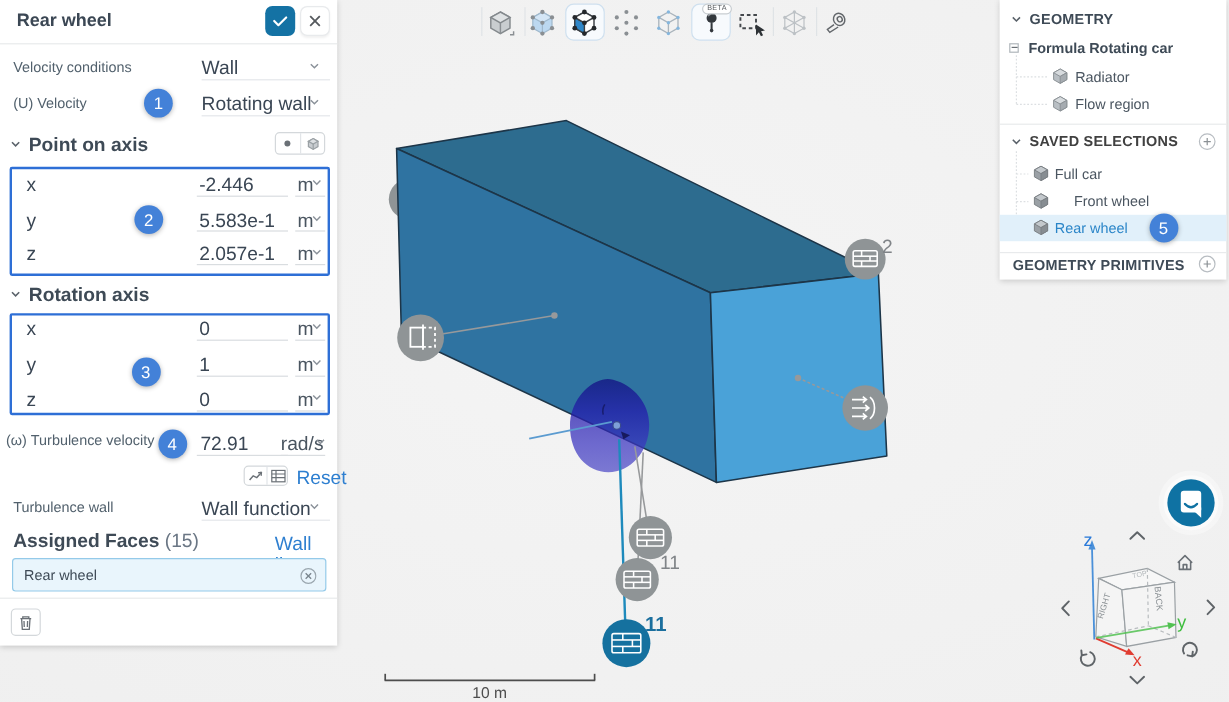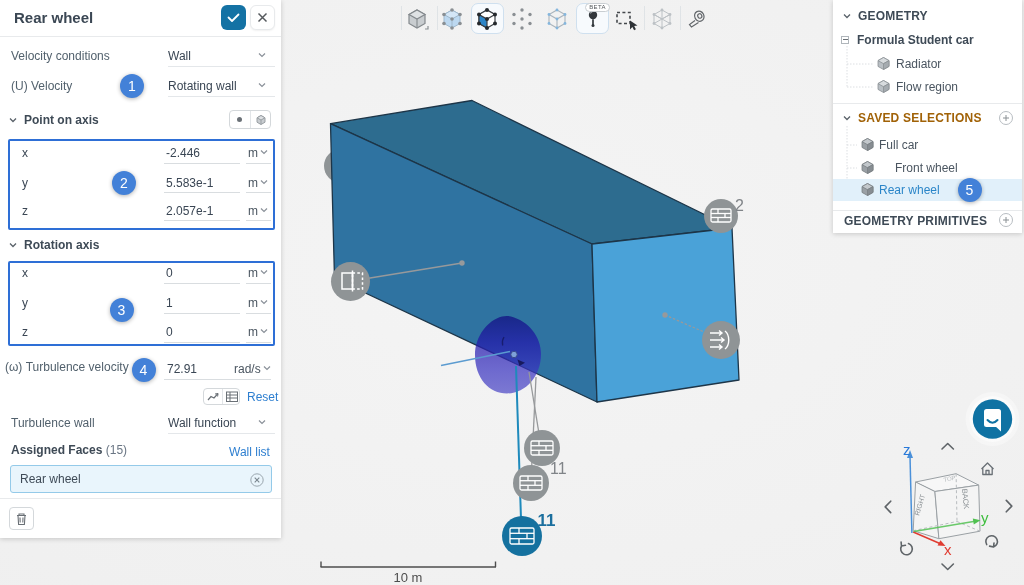--- a/index.html
+++ b/index.html
@@ -3,21 +3,21 @@
 <meta charset="utf-8">
 <style>
 * { margin:0; padding:0; box-sizing:border-box; }
 html,body { width:1024px; height:585px; overflow:hidden; }
 body { font-family:"Liberation Sans", sans-serif; background:#f2f2f2; position:relative; }
 #vp { position:absolute; left:0; top:0; width:1024px; height:585px; }
 .panel { position:absolute; background:#fff; box-shadow:0 1px 5px rgba(0,0,0,0.18); }
 #left { left:0; top:0; width:281px; height:538px; }
 #right { left:833px; top:0; width:189px; height:233px; }
 .lbl { position:absolute; font-size:12px; color:#52616d; }
-.val { position:absolute; font-size:12px; color:#3a4654; }
+.val { position:absolute; font-size:16px; color:#3a4654; }
 .bold { font-weight:bold; color:#3e4a56; }
 .chev { position:absolute; width:8px; height:8px; }
 .badge { position:absolute; width:24px; height:24px; border-radius:50%; background:#4381d8; color:#fff; font-size:14px; text-align:center; line-height:24px; box-shadow:0 1px 4px rgba(0,0,0,0.3); }
 .underline { position:absolute; height:1px; background:#d9dde0; }
 .bluebox { position:absolute; left:8px; width:267px; border:2px solid #2e6fd6; border-radius:2px; }
 .blue { color:#2e7fd0; }
 .toolbar { position:absolute; top:0; left:0; }
 </style>
 </head>
 <body>
@@ -455,21 +455,21 @@
 </div>
 
 <div id="right" class="panel">
   <svg class="chev" style="left:10px;top:12px" viewBox="0 0 8 8">
       <path d="M1 2.5 L4 5.5 L7 2.5" stroke="#5a626a" stroke-width="1.3" fill="none"></path>
     </svg>
   <div style="position:absolute;left:25px;top:9px;font-size:12px;font-weight:bold;color:#3e4a56;letter-spacing:0.2px">GEOMETRY</div>
 
   <div style="position:absolute;left:8px;top:36px;width:8px;height:8px;border:1px solid #b0b6bb;background:#fff"></div>
   <div style="position:absolute;left:9.5px;top:39px;width:5px;height:1.2px;background:#6a7076"></div>
-  <div style="position:absolute;left:24px;top:33px;font-size:12px;font-weight:bold;color:#3e4a56">Formula Student car</div>
+  <div style="position:absolute;left:24px;top:33px;font-size:12px;font-weight:bold;color:#3e4a56">Formula Rotating car</div>
 
   <svg style="position:absolute;left:0;top:0;pointer-events:none" width="189" height="233" viewBox="0 0 189 233">
     <g stroke="#dcdfe2" stroke-width="1" stroke-dasharray="1.5 1.5" fill="none">
       <path d="M 14 46 V 87 M 14 64 H 40 M 14 87 H 40"></path>
       <path d="M 14 126 V 190 M 14 145 H 24 M 14 168 H 24 M 14 190 H 24"></path>
     </g>
   </svg>
   <svg style="position:absolute;left:43px;top:56px" width="15" height="15" viewBox="0 0 15 15">
       <g stroke="#8a9094" stroke-width="0.8">
         <polygon points="7.5,1.5 13,4.6 13,10.4 7.5,13.5 2,10.4 2,4.6" fill="#b9bfc4"></polygon>
@@ -485,21 +485,21 @@
         <polygon points="7.5,7.7 13,4.6 13,10.4 7.5,13.5" fill="#a5abb0"></polygon>
       </g>
     </svg>
   <div style="position:absolute;left:63px;top:80px;font-size:12px;color:#4a5560">Flow region</div>
 
   <div style="position:absolute;left:0;top:103px;width:189px;height:1px;background:#e8eaec"></div>
 
   <svg class="chev" style="left:10px;top:114px" viewBox="0 0 8 8">
       <path d="M1 2.5 L4 5.5 L7 2.5" stroke="#5a626a" stroke-width="1.3" fill="none"></path>
     </svg>
-  <div style="position:absolute;left:25px;top:111px;font-size:12px;font-weight:bold;color:#a16207;letter-spacing:0.2px">SAVED SELECTIONS</div>
+  <div style="position:absolute;left:25px;top:111px;font-size:12px;font-weight:bold;color:#404040;letter-spacing:0.2px">SAVED SELECTIONS</div>
   <svg style="position:absolute;left:165px;top:110px" width="16" height="16" viewBox="0 0 16 16">
       <circle cx="8" cy="8" r="6.5" fill="none" stroke="#b8bdc2" stroke-width="1"></circle>
       <path d="M 8 5 v 6 M 5 8 h 6" stroke="#8a9094" stroke-width="1"></path>
     </svg>
 
   <svg style="position:absolute;left:27px;top:137px" width="15" height="15" viewBox="0 0 15 15">
       <g stroke="#7a8084" stroke-width="0.8">
         <polygon points="7.5,1.5 13,4.6 13,10.4 7.5,13.5 2,10.4 2,4.6" fill="#9aa0a5"></polygon>
         <polygon points="2,4.6 7.5,7.7 13,4.6 7.5,1.5" fill="#c3c8cc"></polygon>
         <polygon points="7.5,7.7 13,4.6 13,10.4 7.5,13.5" fill="#878d92"></polygon>

